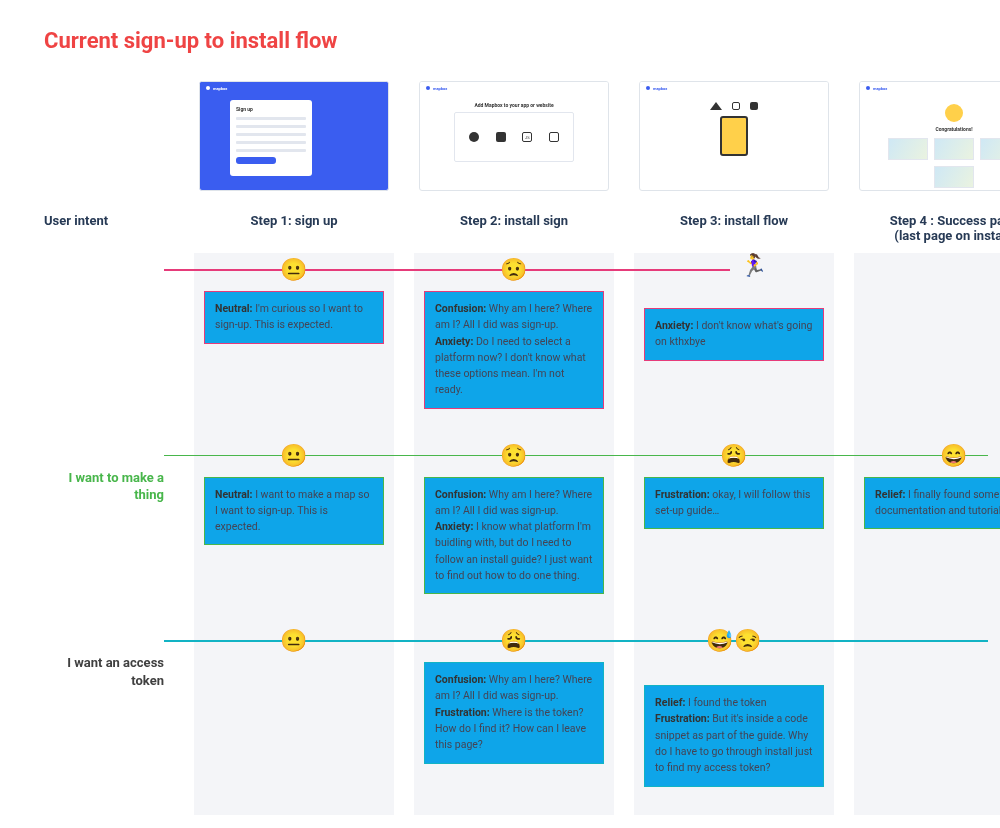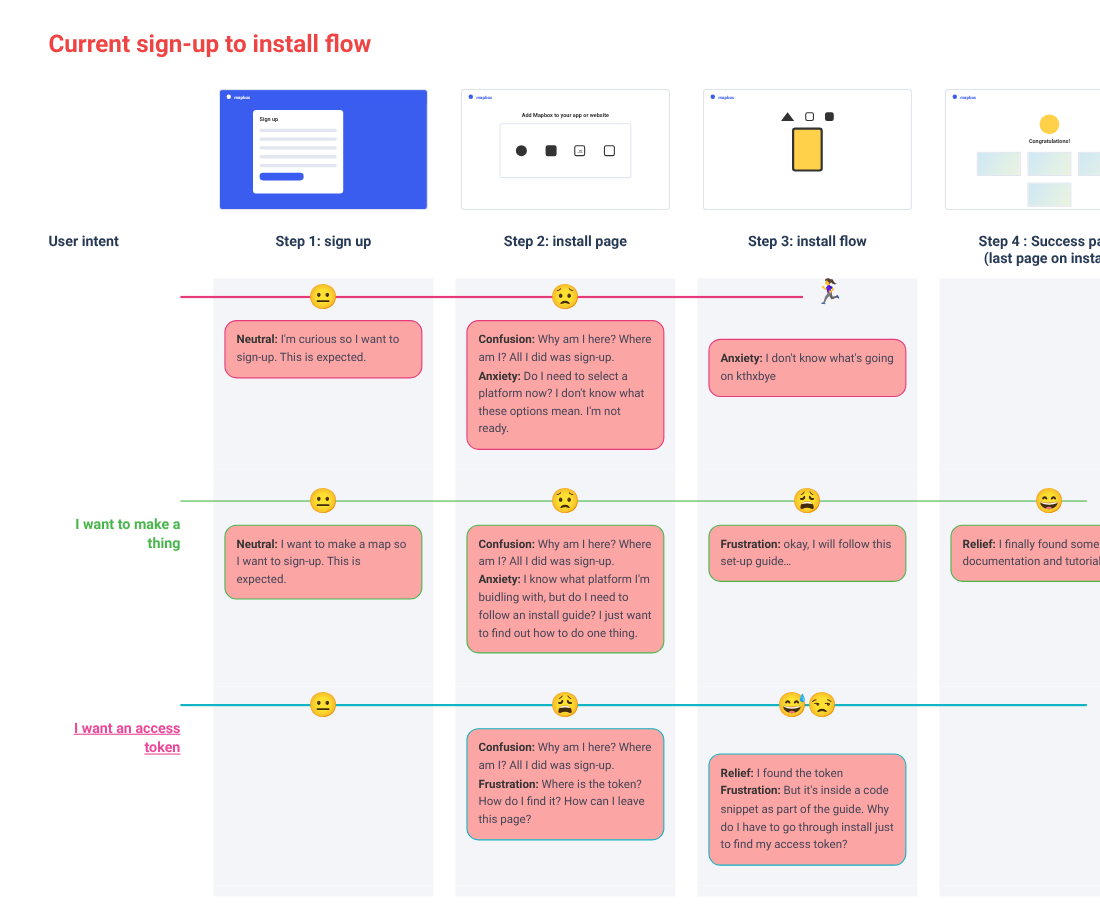--- a/index.html
+++ b/index.html
@@ -27,21 +27,21 @@
   .tb-maps{display:flex;gap:6px;flex-wrap:wrap;justify-content:center;padding:4px;}
   .tb-map{width:40px;height:22px;background:linear-gradient(120deg,#cfe8f5,#eaf3e0);border:1px solid #e2e6ee;}
   .tb-person{width:18px;height:18px;border-radius:50%;background:#ffd04a;margin:2px auto;}
   .tb-congrats{font-size:5px;font-weight:700;}
   .step-header{text-align:center;font-size:13px;font-weight:700;color:#273a55;padding:12px 4px 10px;}
   .step-header .sub{display:block;font-weight:700;}
   .intent-header{font-size:13px;font-weight:700;color:#273a55;padding:12px 0 10px;}
   .persona-label{font-size:13px;font-weight:700;text-align:right;padding-right:10px;padding-top:30px;line-height:1.35;}
   .cell{background:#f4f5f8;padding:38px 10px 18px;position:relative;}
   .cell.empty{background:#f4f5f8;}
-  .card{border:1px solid;border-radius:11px;background:#fca5a5;padding:9px 10px;font-size:10.5px;line-height:1.55;color:#445;}
+  .card{border:1px solid;border-radius:0;background:#0ea5e9;padding:9px 10px;font-size:10.5px;line-height:1.55;color:#445;}
   .card b{color:#333;}
   .emoji{position:absolute;top:4px;left:50%;transform:translateX(-50%);font-size:22px;z-index:3;}
   .runner{position:absolute;top:0px;font-size:22px;z-index:3;}
   .confetti{position:absolute;right:-6px;bottom:8px;font-size:26px;z-index:3;}
 
   .hline{position:absolute;height:1.5px;z-index:1;}
   .col1{grid-column:2;}
   .col2{grid-column:3;}
   .col3{grid-column:4;}
   .col4{grid-column:5;}
@@ -121,21 +121,21 @@
             <div class="tb-map"></div>
             <div class="tb-map"></div>
             <div class="tb-map"></div>
         </div>
       </div>
     </div>
   </div>
 
   <div class="intent-header">User intent</div>
   <div class="step-header col1">Step 1: sign up</div>
-  <div class="step-header col2">Step 2: install page</div>
+  <div class="step-header col2">Step 2: install sign</div>
   <div class="step-header col3">Step 3: install flow</div>
   <div class="step-header col4">
     <span>Step 4 : Success page</span>
     <span class="sub">(last page on install)</span>
   </div>
 
     <div class="cell col1" style="position: relative;">
       <div class="emoji">😐</div>
       <div class="card" style="border-color: rgb(230, 59, 122);"><b>Neutral:</b><span> I'm curious so I want to sign-up. This is expected.</span></div>
       <div class="hline" style="background: rgb(230, 59, 122); top: 16px; left: -30px; width: 566px;"></div>
@@ -171,21 +171,21 @@
     <div class="cell col4">
       <div class="emoji">😄</div>
       <div class="card" style="border-color: rgb(72, 182, 75);"><b>Relief:</b><span> I finally found some documentation and tutorials</span></div>
       <div class="confetti">🎉</div>
     </div>
     <div class="spacer" style="grid-column: 1;"></div>
     <div class="spacer col1" style="background: rgb(244, 245, 248);"></div>
     <div class="spacer col2" style="background: rgb(244, 245, 248);"></div>
     <div class="spacer col3" style="background: rgb(244, 245, 248);"></div>
     <div class="spacer col4" style="background: rgb(244, 245, 248);"></div>
-    <div class="persona-label" style="color: #ec4899; grid-column: 1; text-decoration: underline;">I want an access token</div>
+    <div class="persona-label" style="color: #404040; grid-column: 1;">I want an access token</div>
     <div class="cell col1" style="position: relative;">
       <div class="emoji">😐</div>
       <div class="hline" style="background: rgb(18, 179, 196); top: 16px; left: -30px; width: 824px;"></div>
       <div class="runner" style="left: 804px; top: 0px;">🏃‍♀️</div>
     </div>
     <div class="cell col2">
       <div class="emoji">😩</div>
       <div class="card" style="border-color: rgb(18, 179, 196);"><b>Confusion:</b><span> Why am I here? Where am I? All I did was sign-up.</span><br><b>Frustration:</b><span> Where is the token? How do I find it? How can I leave this page?</span></div>
     </div>
     <div class="cell col3">

